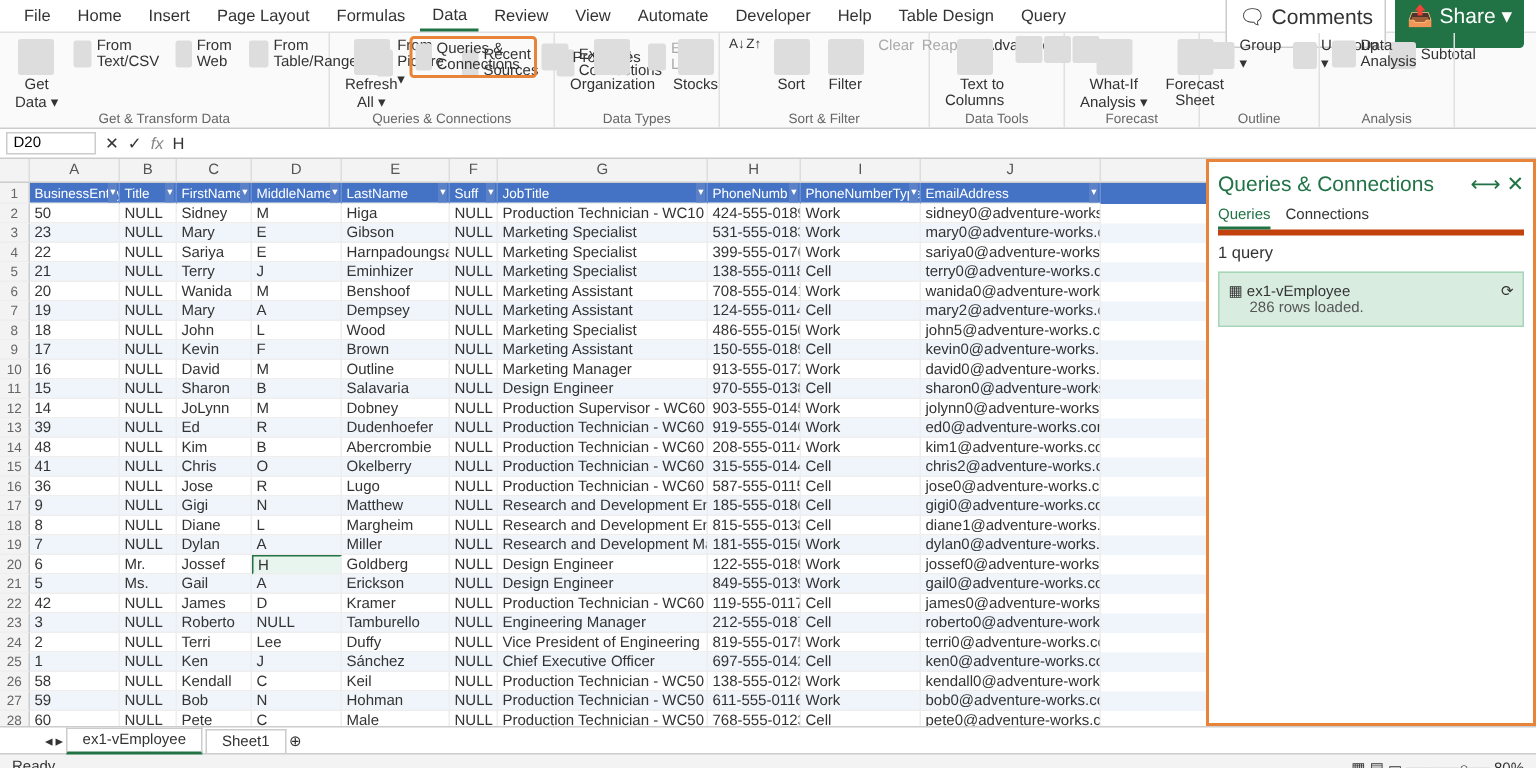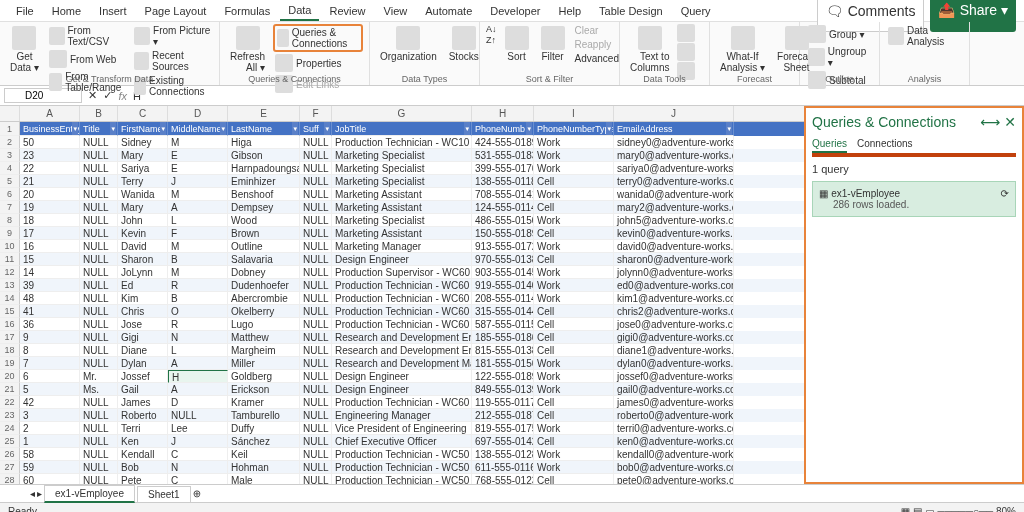--- a/index.html
+++ b/index.html
@@ -11,24 +11,24 @@
 .menubar .btn{border:1px solid #ccc;border-radius:3px;padding:12px 8px;font-size:14px;background:#fff}
 .menubar .share{background:#217346;color:#fff;border:none}
 .ribbon{display:flex;height:64px;border-bottom:1px solid #ccc;background:#fafafa}
 .rgroup{display:flex;flex-direction:column;border-right:1px solid #e0e0e0;padding:2px 6px;position:relative}
 .rgroup .lbl{font-size:9px;color:#666;text-align:center;position:absolute;bottom:1px;left:0;right:0}
 .rgitems{display:flex;gap:4px;flex:1;align-items:flex-start}
 .ritem{display:flex;flex-direction:column;align-items:center;font-size:10px;padding:2px 4px;gap:1px;cursor:pointer}
 .ritem.sm{flex-direction:row;font-size:10px;gap:3px;padding:1px 2px}
 .ricon{width:18px;height:18px;background:#ddd;border-radius:2px;display:inline-block}
 .ricon.big{width:24px;height:24px}
-.vstack{display:flex;flex-direction:column;gap:1px}
+.vstack{display:flex;flex-direction:row;gap:1px}
 .highlight{border:2px solid #e8833a;border-radius:3px}
 .namebox{display:flex;align-items:center;height:20px;border-bottom:1px solid #ccc;padding:0 4px;gap:6px;font-size:11px}
-.namebox .nb{width:78px;border:1px solid #ccc;padding:1px 20px;font-size:10px}
+.namebox .nb{width:60px;border:1px solid #ccc;padding:1px 4px;font-size:10px}
 .namebox .fx{font-style:italic;color:#888}
 .sheet-area{display:flex;height:378px}
 .grid{flex:1;overflow:hidden;position:relative}
 .colhdr{display:flex;background:#f3f3f3;border-bottom:1px solid #ccc;height:16px;font-size:10px;color:#555}
 .colhdr div{border-right:1px solid #ddd;text-align:center;line-height:16px}
 .tbl{font-size:10px}
 .tbl .row{display:flex;height:13px;line-height:13px}
 .tbl .row:nth-child(odd){background:#f0f5fb}
 .tbl .rn{width:20px;background:#f3f3f3;border-right:1px solid #ccc;border-bottom:1px solid #eee;text-align:center;color:#666;font-size:9px}
 .tbl .cell{border-right:1px solid #eee;border-bottom:1px solid #eee;padding:0 3px;overflow:hidden;white-space:nowrap}
@@ -108,21 +108,21 @@
           </div>
     </div>
   </div>
       <div class="lbl">Get &amp; Transform Data</div>
     </div>
 
   <div class="rgroup" style="width:150px">
       <div class="rgitems">
     <div class="ritem">
           <span class="ricon big"></span>
-          <span style="white-space:pre;text-align:right">Refresh
+          <span style="white-space:pre;text-align:center">Refresh
 All ▾</span>
         </div>
     <div class="vstack">
       <div class="ritem sm highlight">
             <span class="ricon"></span>
             <span>Queries &amp; Connections</span>
           </div>
       <div class="ritem sm">
             <span class="ricon"></span>
             <span>Properties</span>

